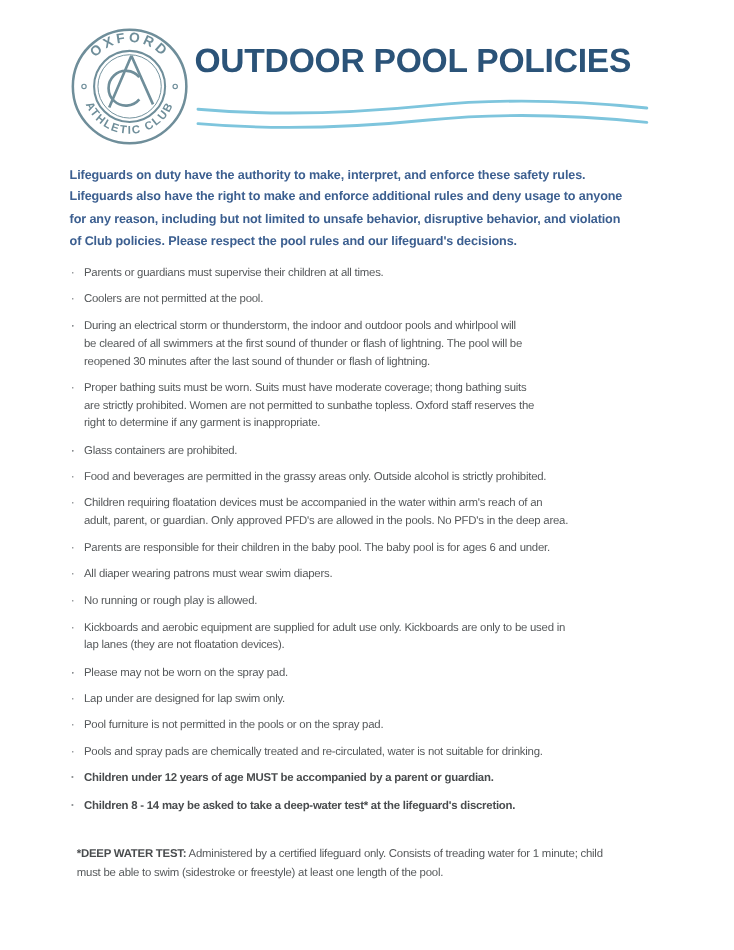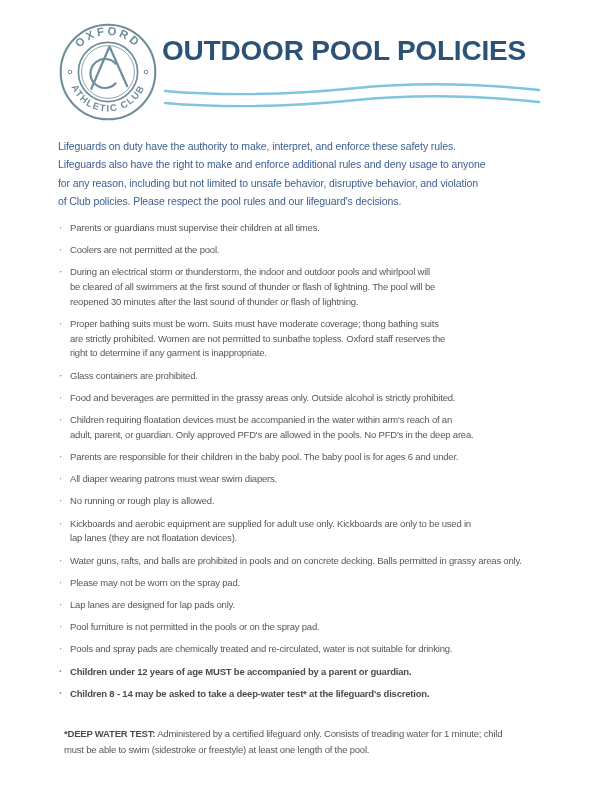--- a/index.html
+++ b/index.html
@@ -60,21 +60,21 @@
     stroke:var(--wave-blue);
     stroke-width:2.4;
     stroke-linecap:round;
   }
   .intro{
     margin-top:15px;
     width:500px;
     font-size:10.5px;
     line-height:1.76;
     letter-spacing:-0.1px;
-    font-weight:400;
+    font-weight:700;
     color:var(--intro-blue);
     white-space:pre-line;
   }
   .rules{
     list-style:none;
     margin-top:10px;
     width:545px;
   }
   .rule{
     position:relative;
@@ -220,31 +220,30 @@
       </li>
 
       <li class="rule">
         <span class="dot">·</span>
         <span class="rule-text">Kickboards and aerobic equipment are supplied for adult use only. Kickboards are only to be used in
 lap lanes (they are not floatation devices).</span>
       </li>
 
       <li class="rule">
         <span class="dot">·</span>
-        <span class="rule-text">Water guns, rafts, and balls are prohibited in pools and on concrete decking. Balls permitted in grassy areas only.</span>
       </li>
 
       <li class="rule">
         <span class="dot">·</span>
         <span class="rule-text">Please may not be worn on the spray pad.</span>
       </li>
 
       <li class="rule">
         <span class="dot">·</span>
-        <span class="rule-text">Lap lanes are designed for lap pads only.</span>
+        <span class="rule-text">Lap under are designed for lap swim only.</span>
       </li>
 
       <li class="rule">
         <span class="dot">·</span>
         <span class="rule-text">Pool furniture is not permitted in the pools or on the spray pad.</span>
       </li>
 
       <li class="rule">
         <span class="dot">·</span>
         <span class="rule-text">Pools and spray pads are chemically treated and re-circulated, water is not suitable for drinking.</span>

